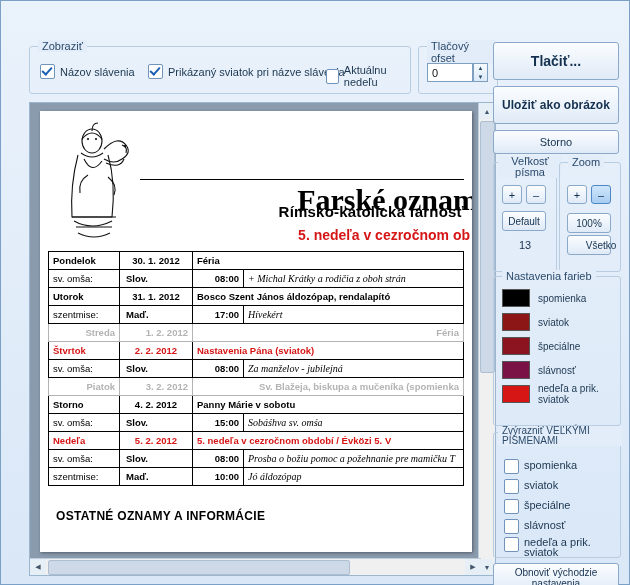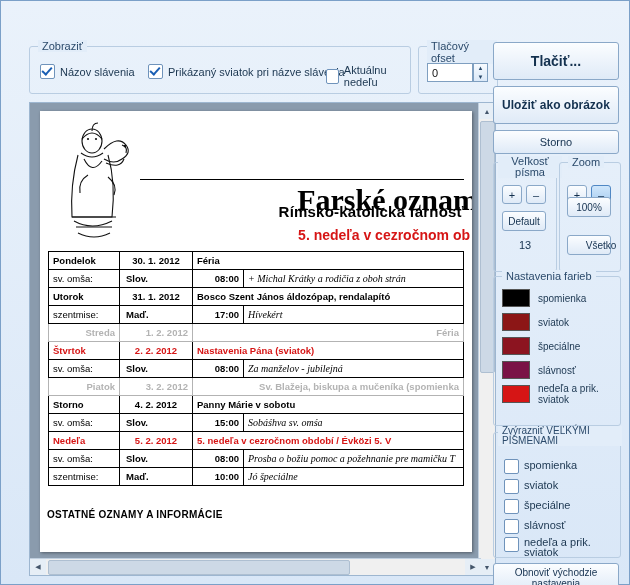--- a/index.html
+++ b/index.html
@@ -125,21 +125,21 @@
   table.sched td{border:1px solid #000;padding:1px 4px;height:15px;vertical-align:middle;}
   .c-day{width:62px;font-weight:bold;}
   .c-date{width:62px;text-align:center;font-weight:bold;}
   .c-desc{font-weight:bold;}
   .sub .c-day{font-weight:normal;}
   .sub .c-date{font-weight:bold;text-align:left;padding-left:6px;}
   .sub .c-time{width:42px;text-align:right;font-weight:bold;}
   .sub .c-desc{font-weight:normal;font-style:italic;font-family:"Liberation Serif",serif;font-size:10px;}
   tr.grey td{color:#b3b3b3;border-color:#b3b3b3;text-align:right;}
   tr.red td{color:#d61515;}
-  .footer-note{position:absolute;left:7px;top:398px;font-size:10px;font-weight:bold;letter-spacing:.3px;}
+  .footer-note{position:absolute;left:16px;top:398px;font-size:12px;font-weight:bold;letter-spacing:.3px;}
 
   
   .right{position:absolute;left:492px;top:8px;width:126px;}
   .btn{
     border:1px solid #8aa8c8;border-radius:3px;
     background:linear-gradient(#fbfdff,#dfeaf7);
     font-size:11px;color:#14314f;
     display:flex;align-items:center;justify-content:center;text-align:center;
     box-sizing:border-box;
   }
@@ -301,21 +301,21 @@
                 <tr class="sub">
                   <td class="c-day">sv. omša:</td>
                   <td class="c-date">Slov.</td>
                   <td class="c-time">08:00</td>
                   <td class="c-desc">Prosba o božiu pomoc a požehnanie pre mamičku T</td>
                 </tr>
                 <tr class="sub">
                   <td class="c-day">szentmise:</td>
                   <td class="c-date">Maď.</td>
                   <td class="c-time">10:00</td>
-                  <td class="c-desc">Jó špeciálne</td>
+                  <td class="c-desc">Jó áldozópap</td>
                 </tr>
               </tbody>
             </table>
 
             <div class="footer-note">OSTATNÉ OZNAMY A INFORMÁCIE</div>
           </div>
         </div>
 
         <div class="vscroll">
           <div class="arrow up">▲</div>
@@ -340,21 +340,21 @@
         <div class="sbtn" style="left:8px;top:22px;width:20px;height:19px;">+</div>
         <div class="sbtn" style="left:32px;top:22px;width:20px;height:19px;">–</div>
         <div class="sbtn" style="left:8px;top:48px;width:44px;height:20px;font-size:10px;">Default</div>
         <div class="grp-val" style="top:76px;">13</div>
       </div>
 
       <div class="group" id="grp-zoom">
         <div class="legend">Zoom</div>
         <div class="sbtn" style="left:7px;top:22px;width:20px;height:19px;">+</div>
         <div class="sbtn sel" style="left:31px;top:22px;width:20px;height:19px;">–</div>
-        <div class="sbtn" style="left:7px;top:34px;width:44px;height:20px;font-size:10px;">100%</div>
+        <div class="sbtn" style="left:7px;top:50px;width:44px;height:20px;font-size:10px;">100%</div>
         <div class="sbtn" style="left:7px;top:72px;width:44px;height:20px;font-size:10px;padding-left:24px;">Všetko</div>
       </div>
 
       <div class="group" id="grp-colors">
         <div class="legend">Nastavenia farieb</div>
         <div class="color-row" style="top:12px;">
           <span class="swatch" style="background:#000000"></span>
           <span class="color-lbl">spomienka</span>
         </div>
         <div class="color-row" style="top:36px;">

